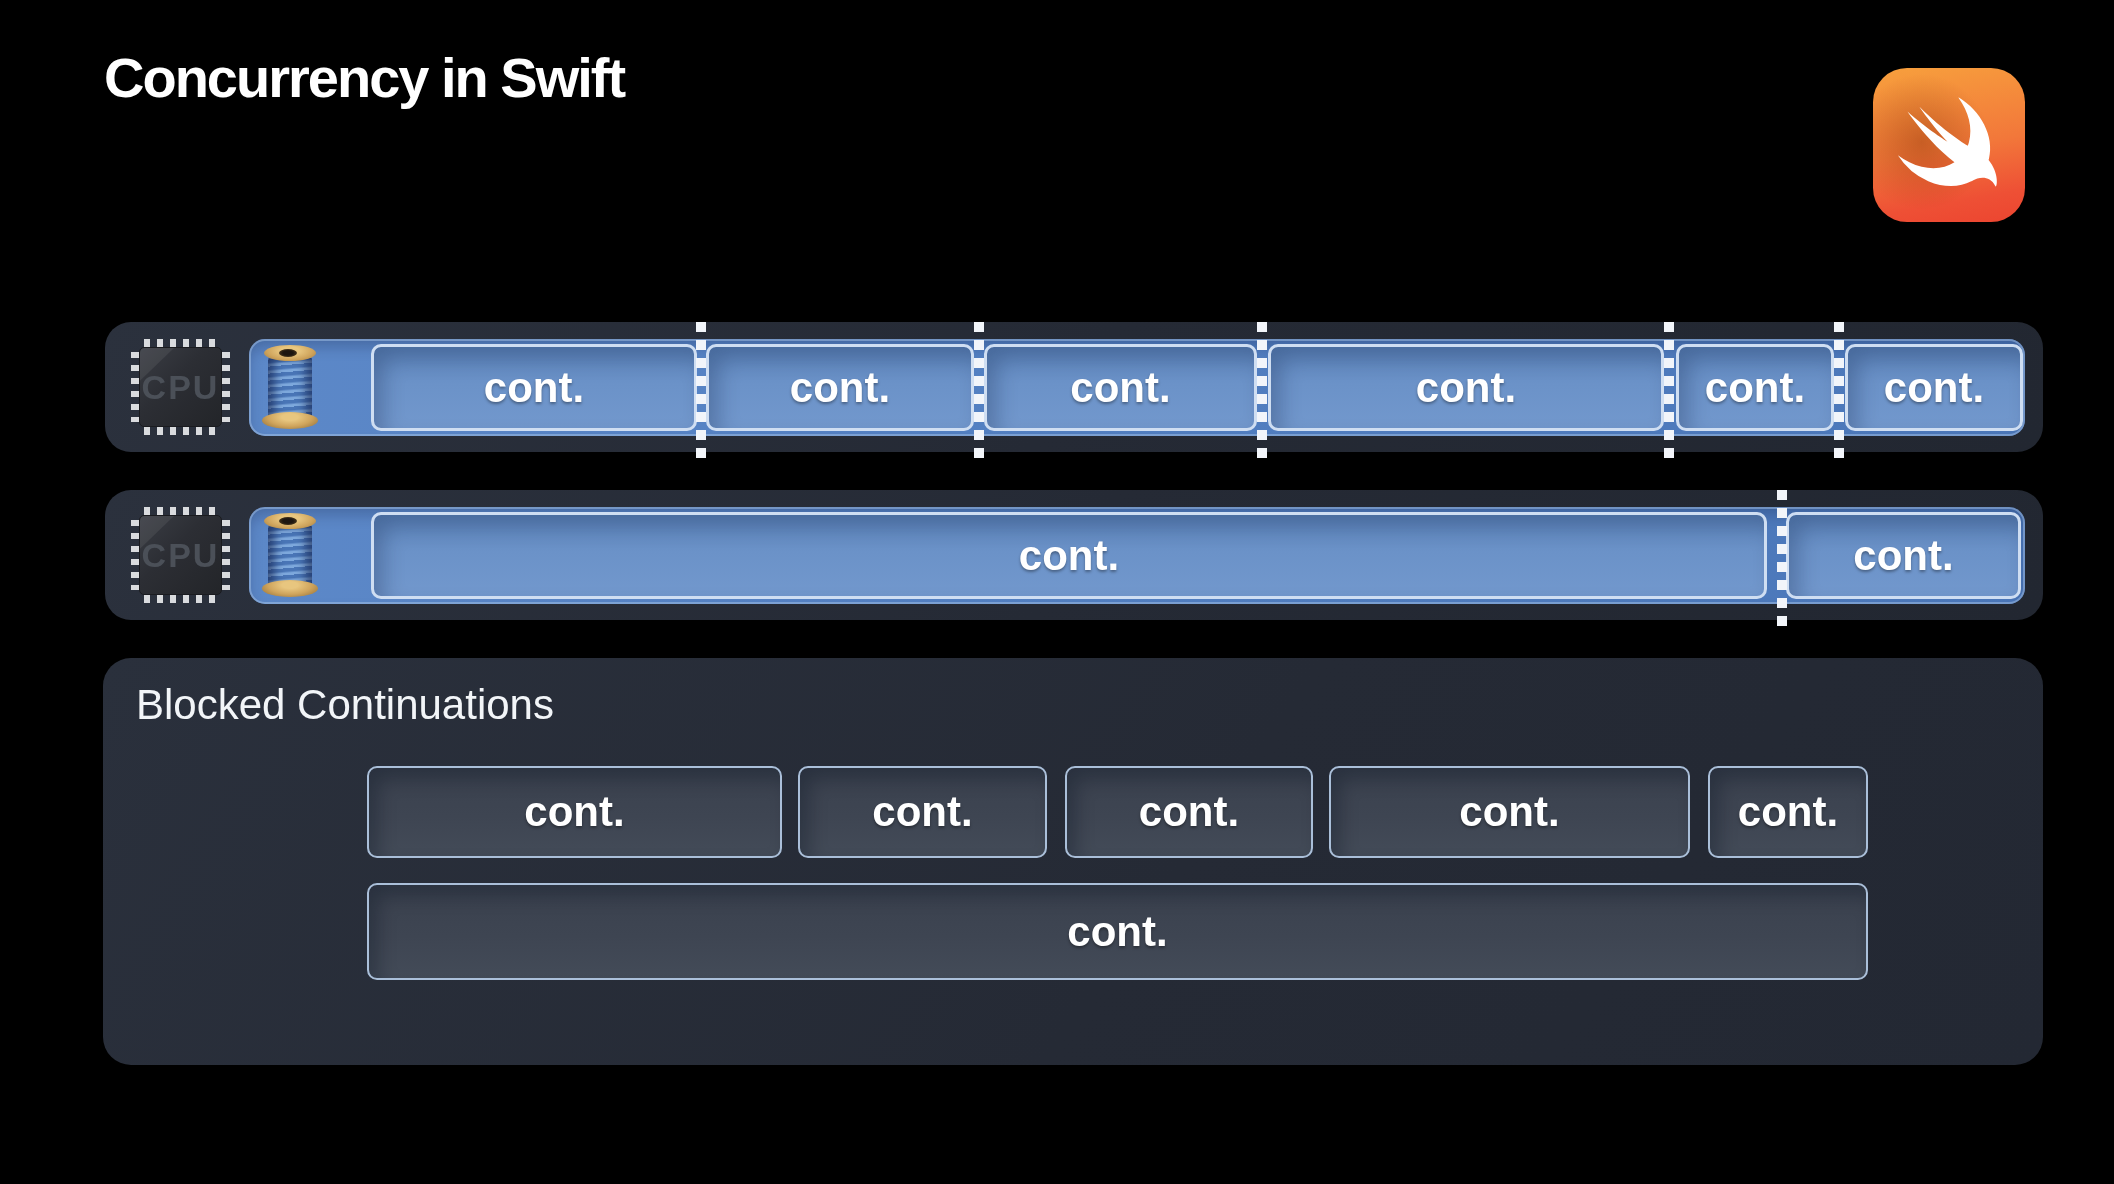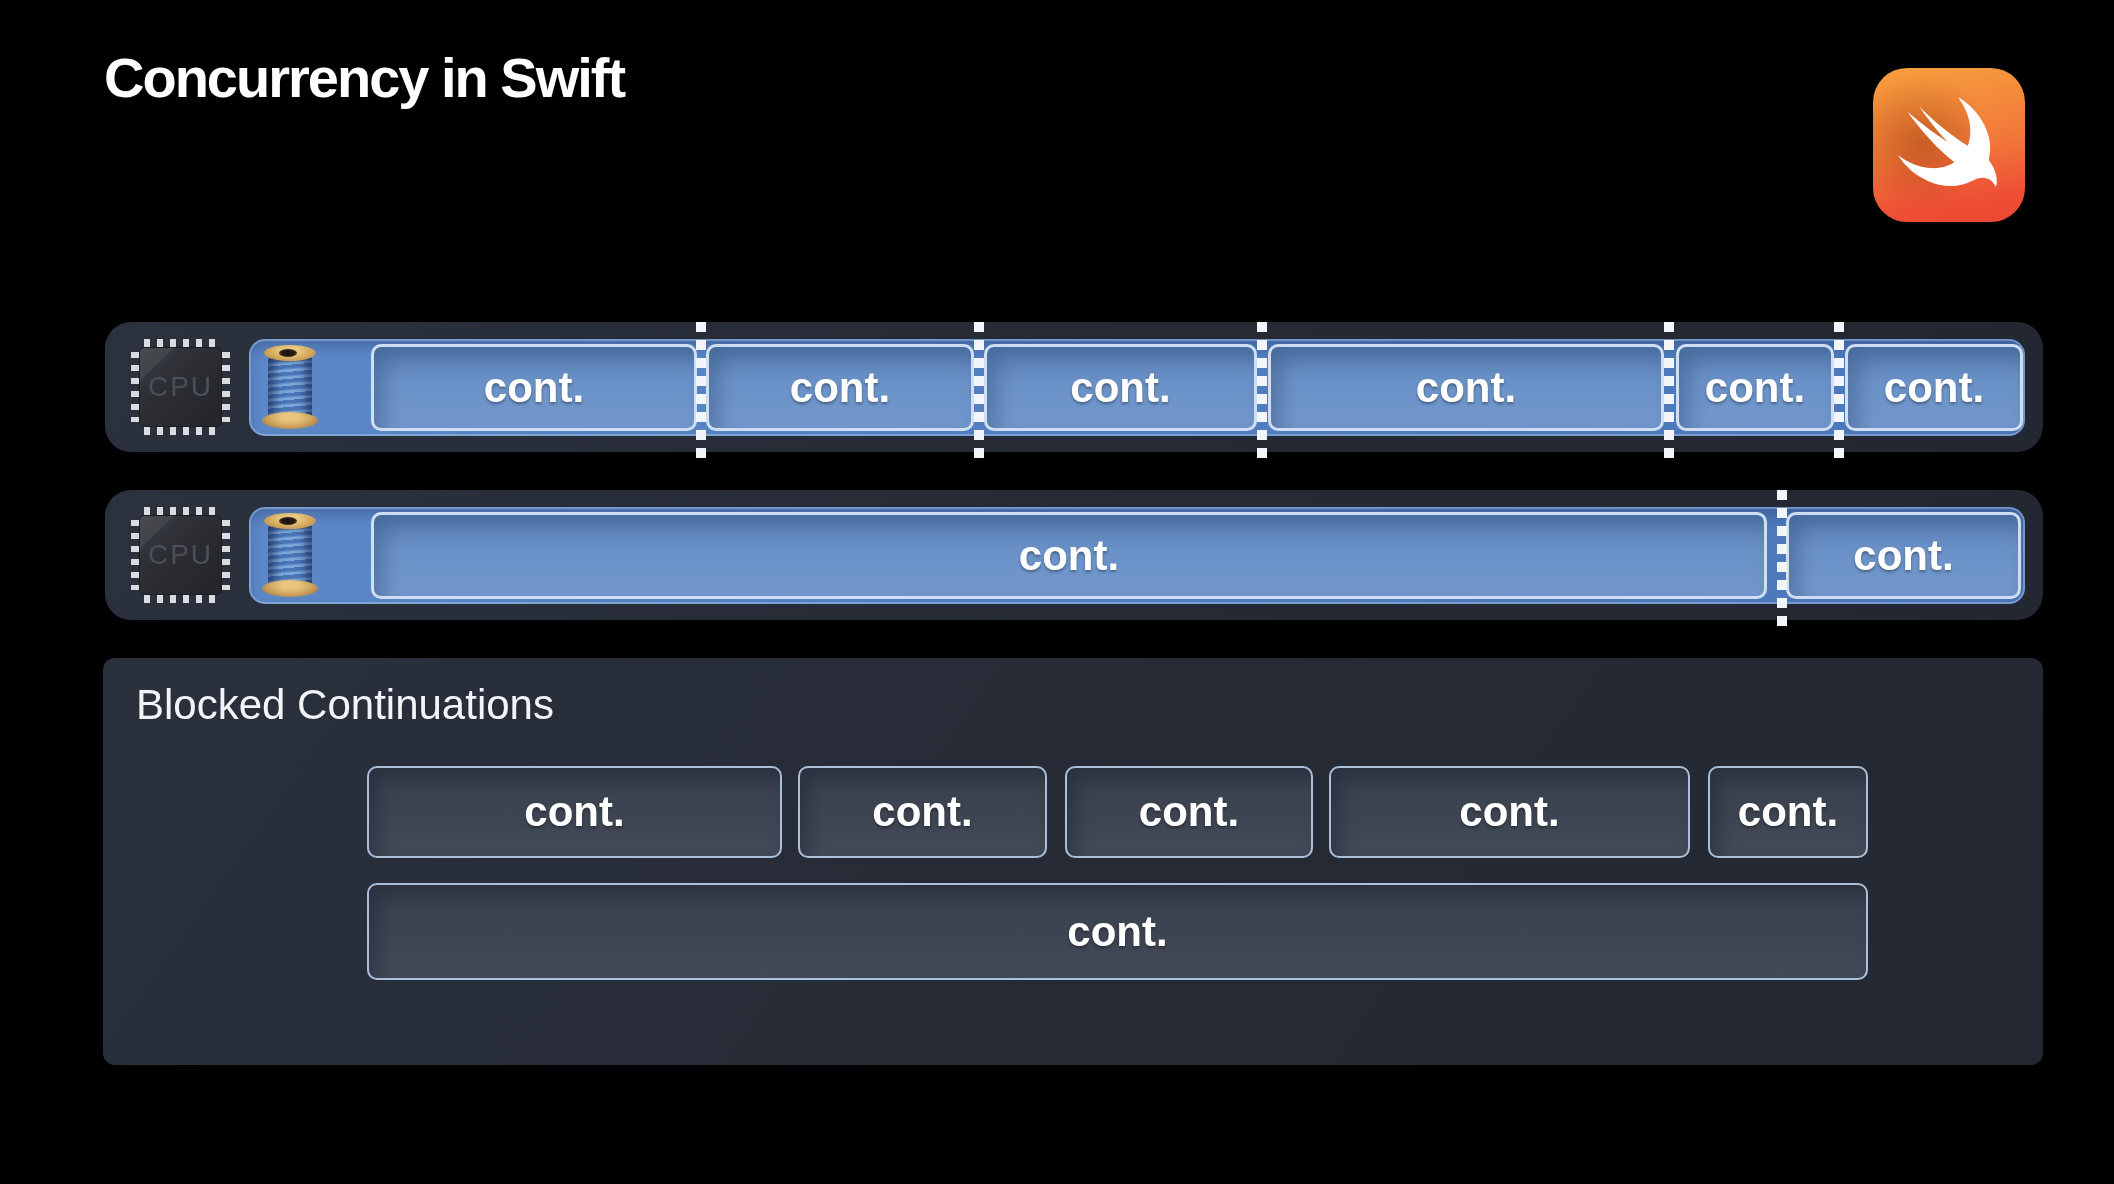--- a/index.html
+++ b/index.html
@@ -42,21 +42,21 @@
     background: linear-gradient(135deg, #3a3d44 0%, #2c2e34 42%, #232529 100%);
     border: 1px solid #1a1b1f;
     display: flex; align-items: center; justify-content: center;
   }
   .cpu-body::before {
     content: ""; position: absolute; left: 0; top: 0; width: 100%; height: 100%;
     border-radius: 5px;
     background: rgba(255,255,255,0.07);
     clip-path: polygon(0 0, 42% 0, 0 42%);
   }
-  .cpu-label { font-size: 28px; font-weight: 400; color: #4b5058; letter-spacing: 2px; }
+  .cpu-label { font-size: 34px; font-weight: 700; color: #4b5058; letter-spacing: 2px; }
   .pins-top, .pins-bottom {
     position: absolute; left: 13px; right: 13px; height: 8px;
     background: repeating-linear-gradient(90deg, #d9dbde 0 6px, transparent 6px 13px);
   }
   .pins-top { top: 0; } .pins-bottom { bottom: 0; }
   .pins-left, .pins-right {
     position: absolute; top: 13px; bottom: 13px; width: 8px;
     background: repeating-linear-gradient(180deg, #d9dbde 0 6px, transparent 6px 13px);
   }
   .pins-left { left: 0; } .pins-right { right: 0; }
@@ -103,21 +103,21 @@
 
   
   .dash {
     position: absolute; width: 10px;
     background-image: repeating-linear-gradient(180deg, #f2f5fa 0 10px, transparent 10px 18px);
   }
 
   
   .blocked {
     position: absolute; left: 103px; top: 658px; width: 1940px; height: 407px;
-    border-radius: 12px;
+    border-radius: 28px;
     background: linear-gradient(125deg, #2a303c 0%, #252a35 55%, #232833 100%);
   }
   .blocked-title {
     position: absolute; left: 33px; top: 26px;
     font-size: 42px; font-weight: 400; color: #f2f5f8; line-height: 1;
   }
   .bbox {
     position: absolute;
     border-radius: 10px; border: 2.5px solid #aabfd9;
     background: linear-gradient(180deg, #3a414e 0%, #3e4552 55%, #434b58 100%);

